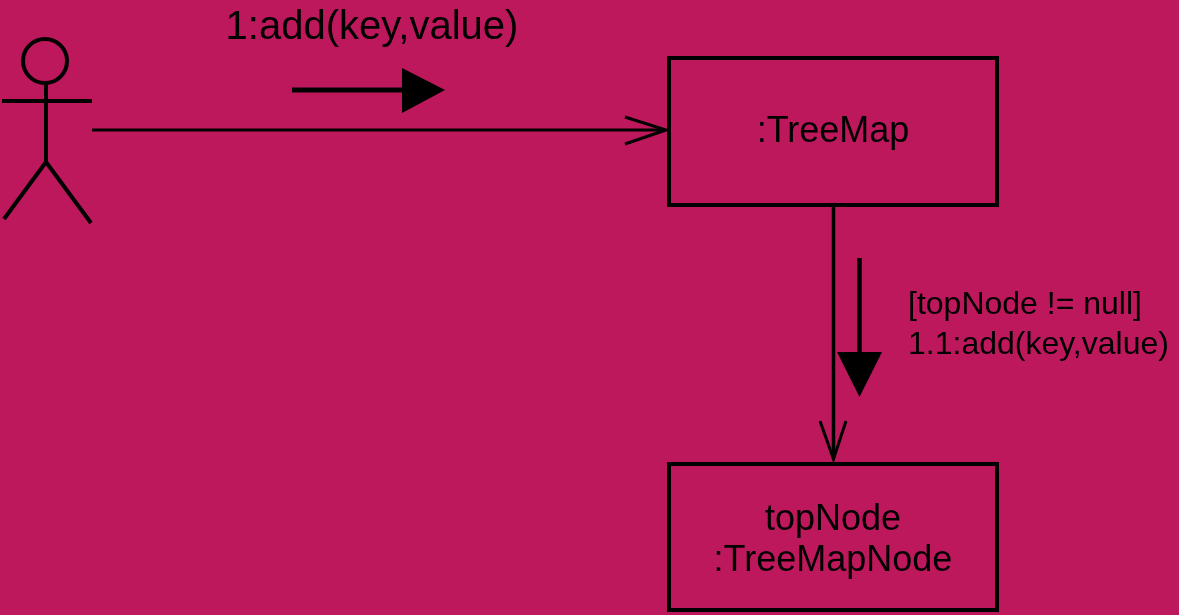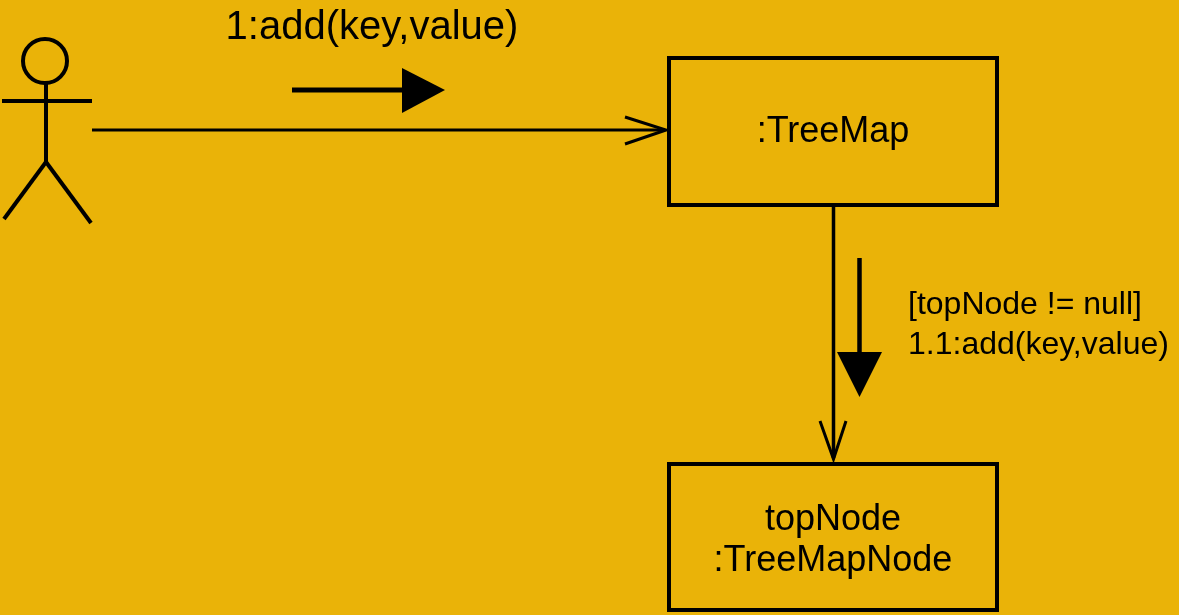--- a/index.html
+++ b/index.html
@@ -7,21 +7,21 @@
     padding: 0;
     background: #ffffff;
     width: 1179px;
     height: 615px;
     overflow: hidden;
   }
   .canvas {
     position: relative;
     width: 1179px;
     height: 615px;
-    background: #eab308;
+    background: #be185d;
   }
   svg {
     display: block;
   }
   text {
     font-family: "Liberation Sans", "DejaVu Sans", sans-serif;
     fill: #000000;
   }
   .label-lg  { font-size: 40px; }
   .label-md  { font-size: 36px; }

